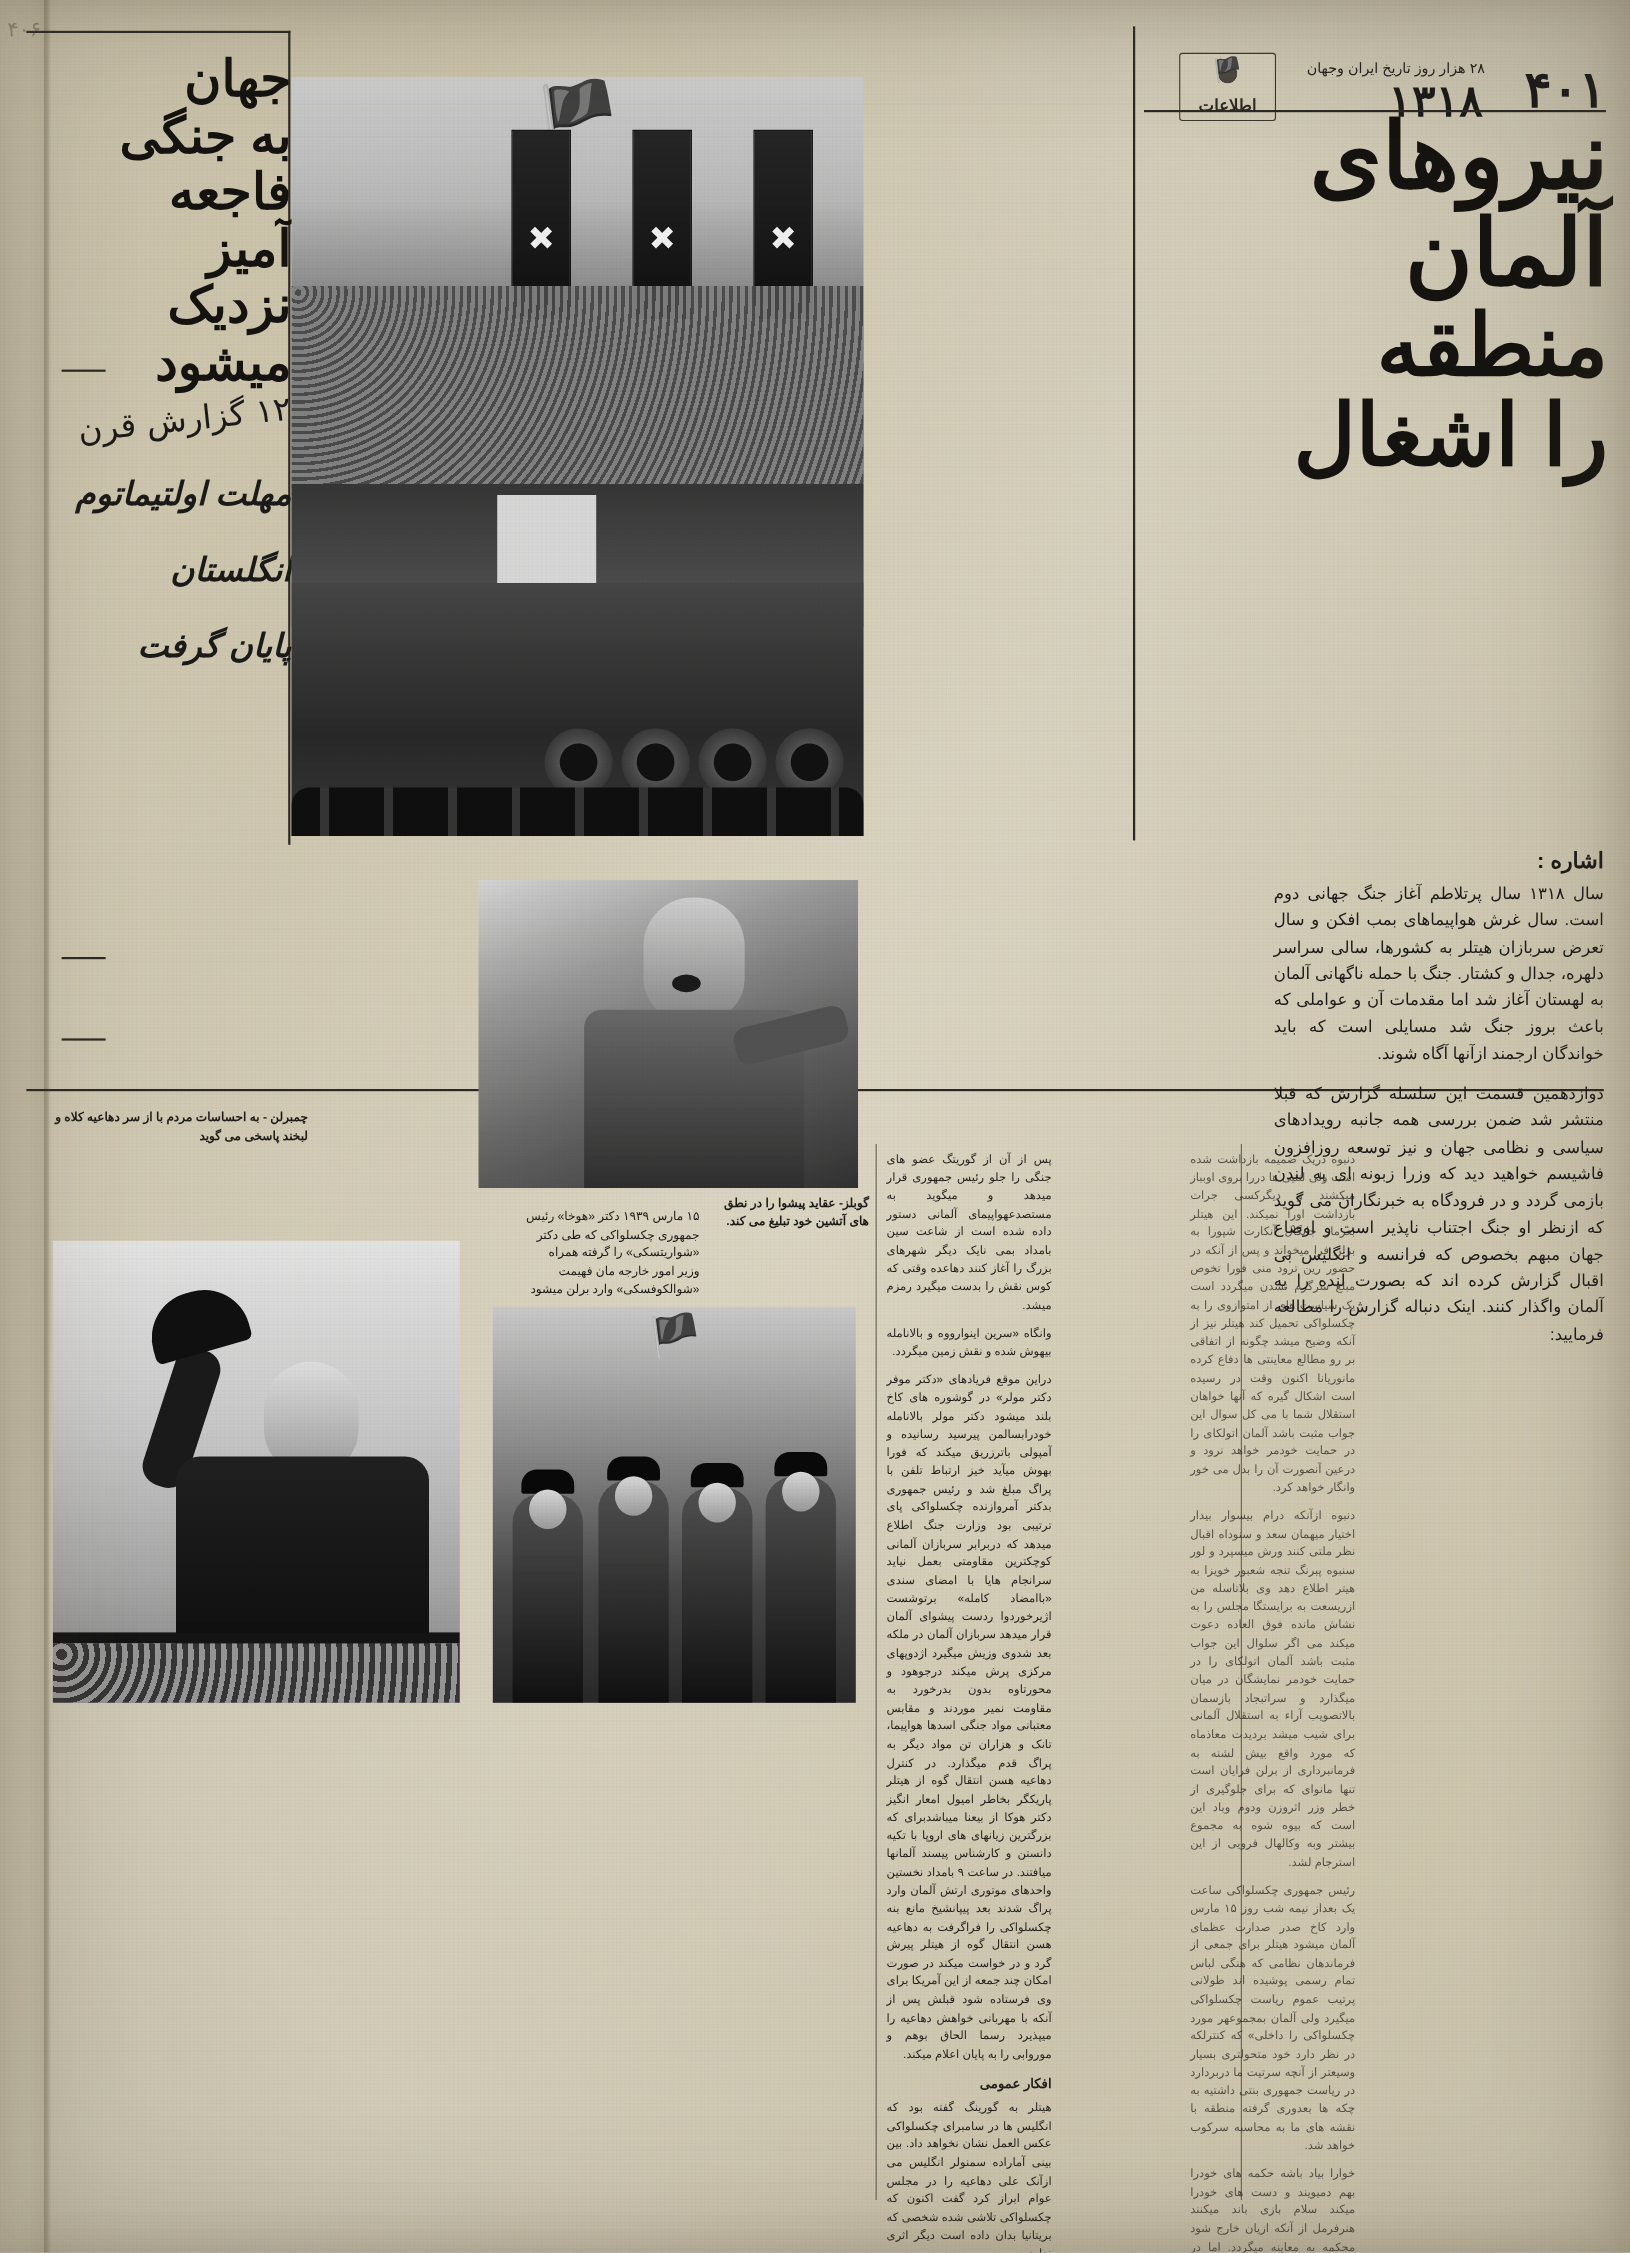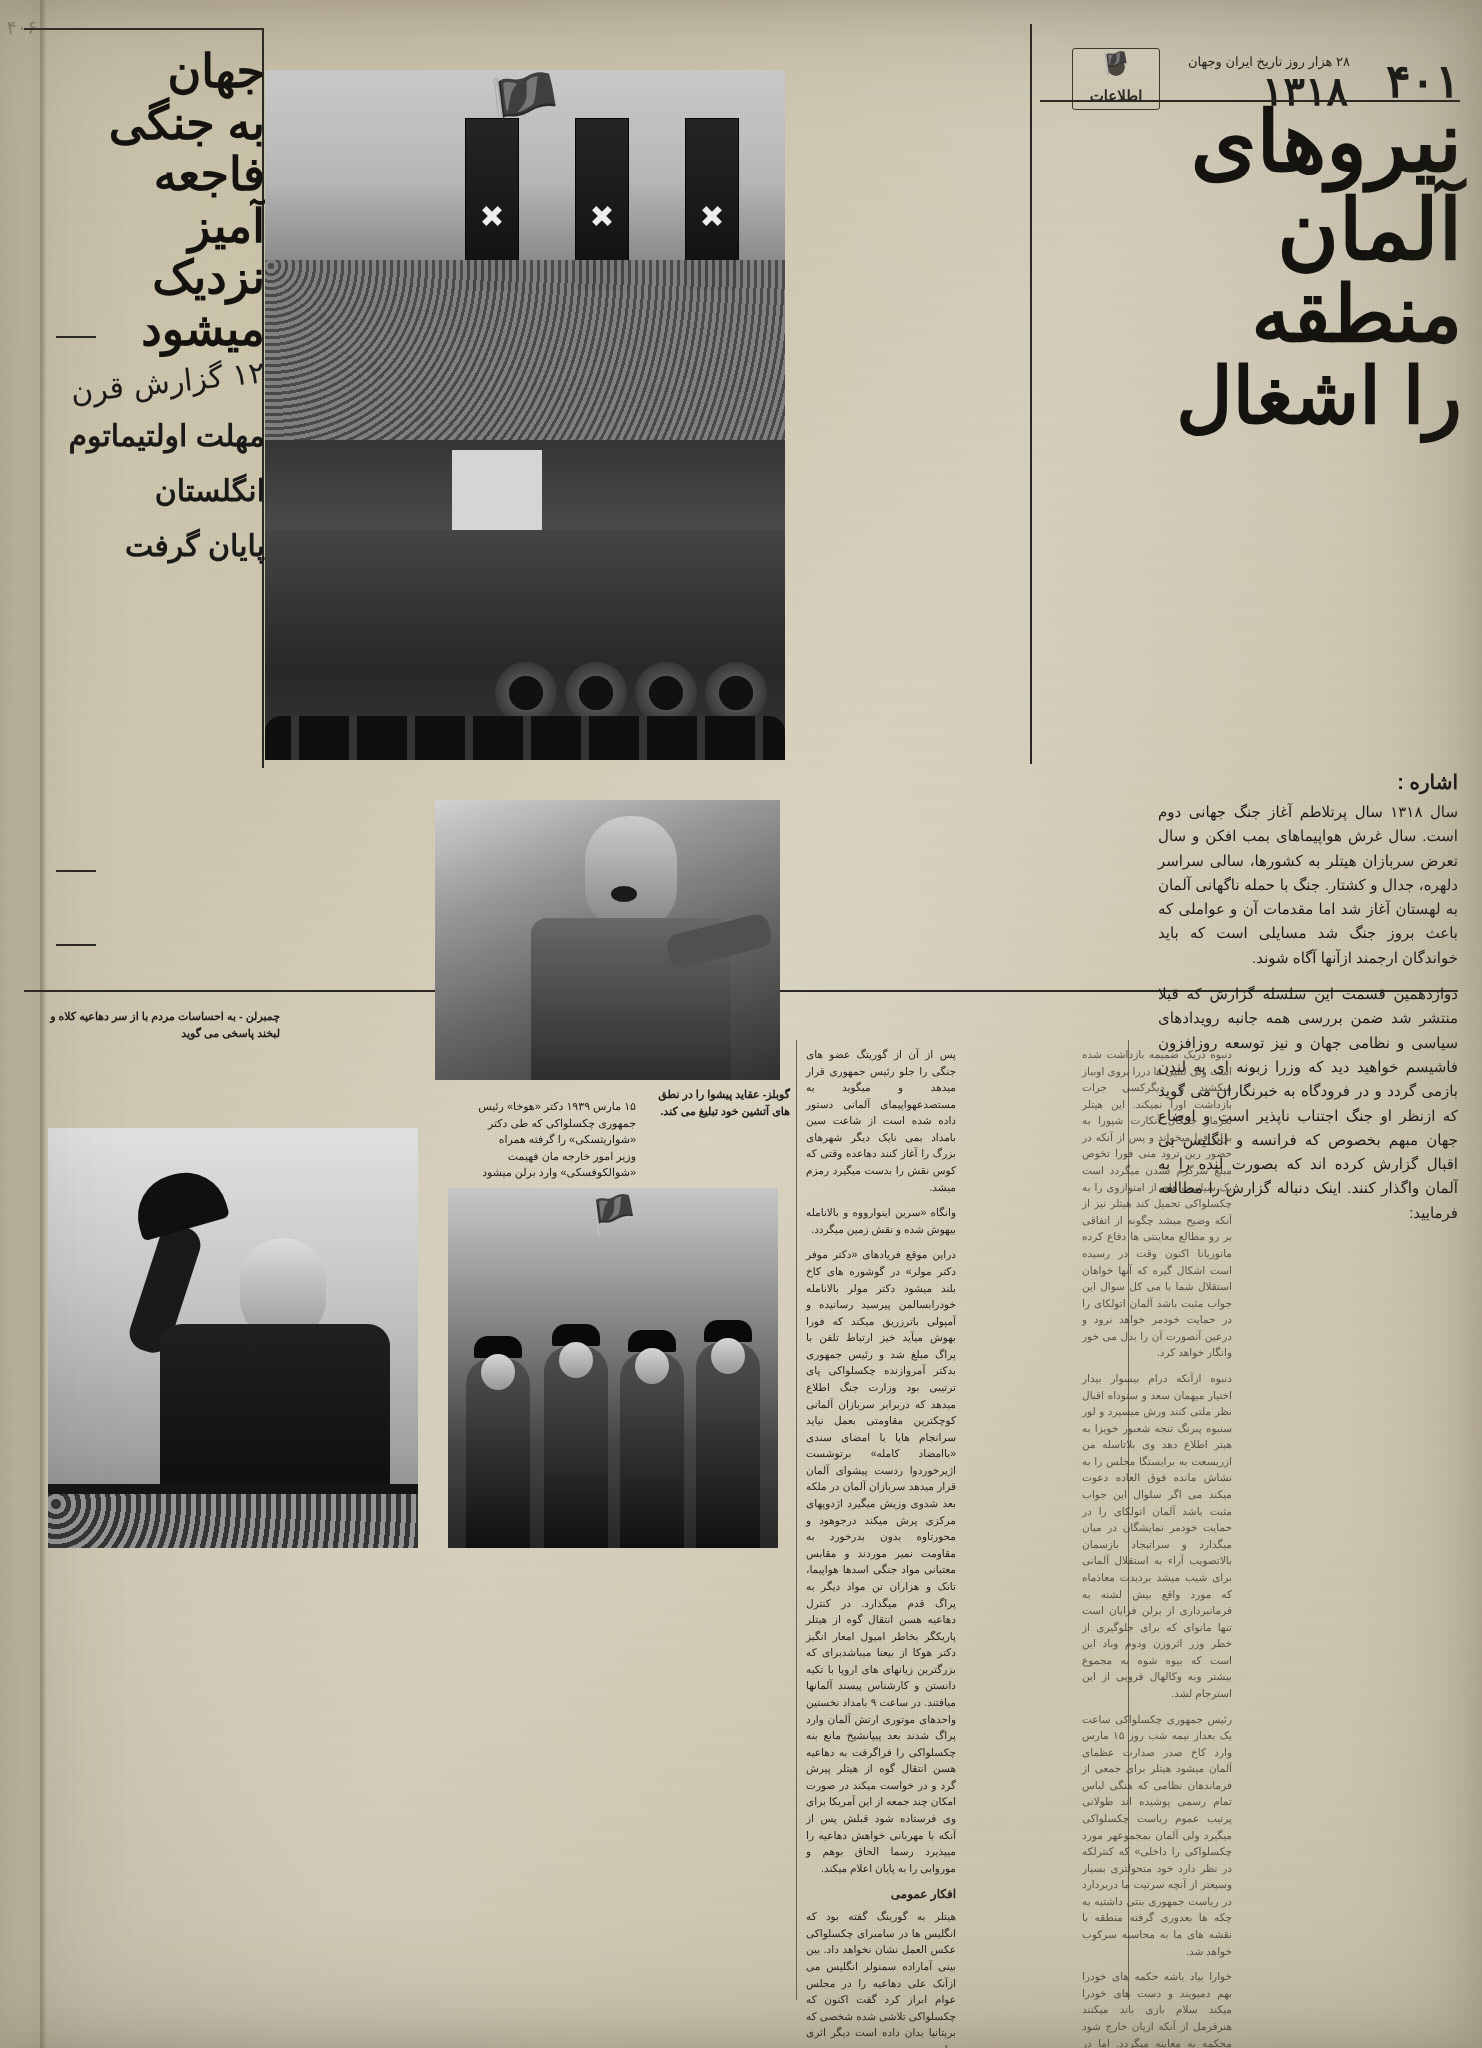--- a/index.html
+++ b/index.html
@@ -153,22 +153,23 @@
   }
   .left-head .lh {
     font-size: 46px;
     font-weight: bold;
     line-height: 1.12;
     color: #14130f;
   }
   .left-head .lh-sub {
     font-size: 30px;
     font-weight: bold;
-    margin-top: 16px;
+    margin-top: 30px;
     line-height: 1.3;
+    font-style: italic;
   }
   .left-head .script {
     font-size: 30px;
     transform: rotate(-6deg);
     margin: 10px 0 4px 0;
     font-family: "DejaVu Sans", sans-serif;
   }
 
   
   .photo {

